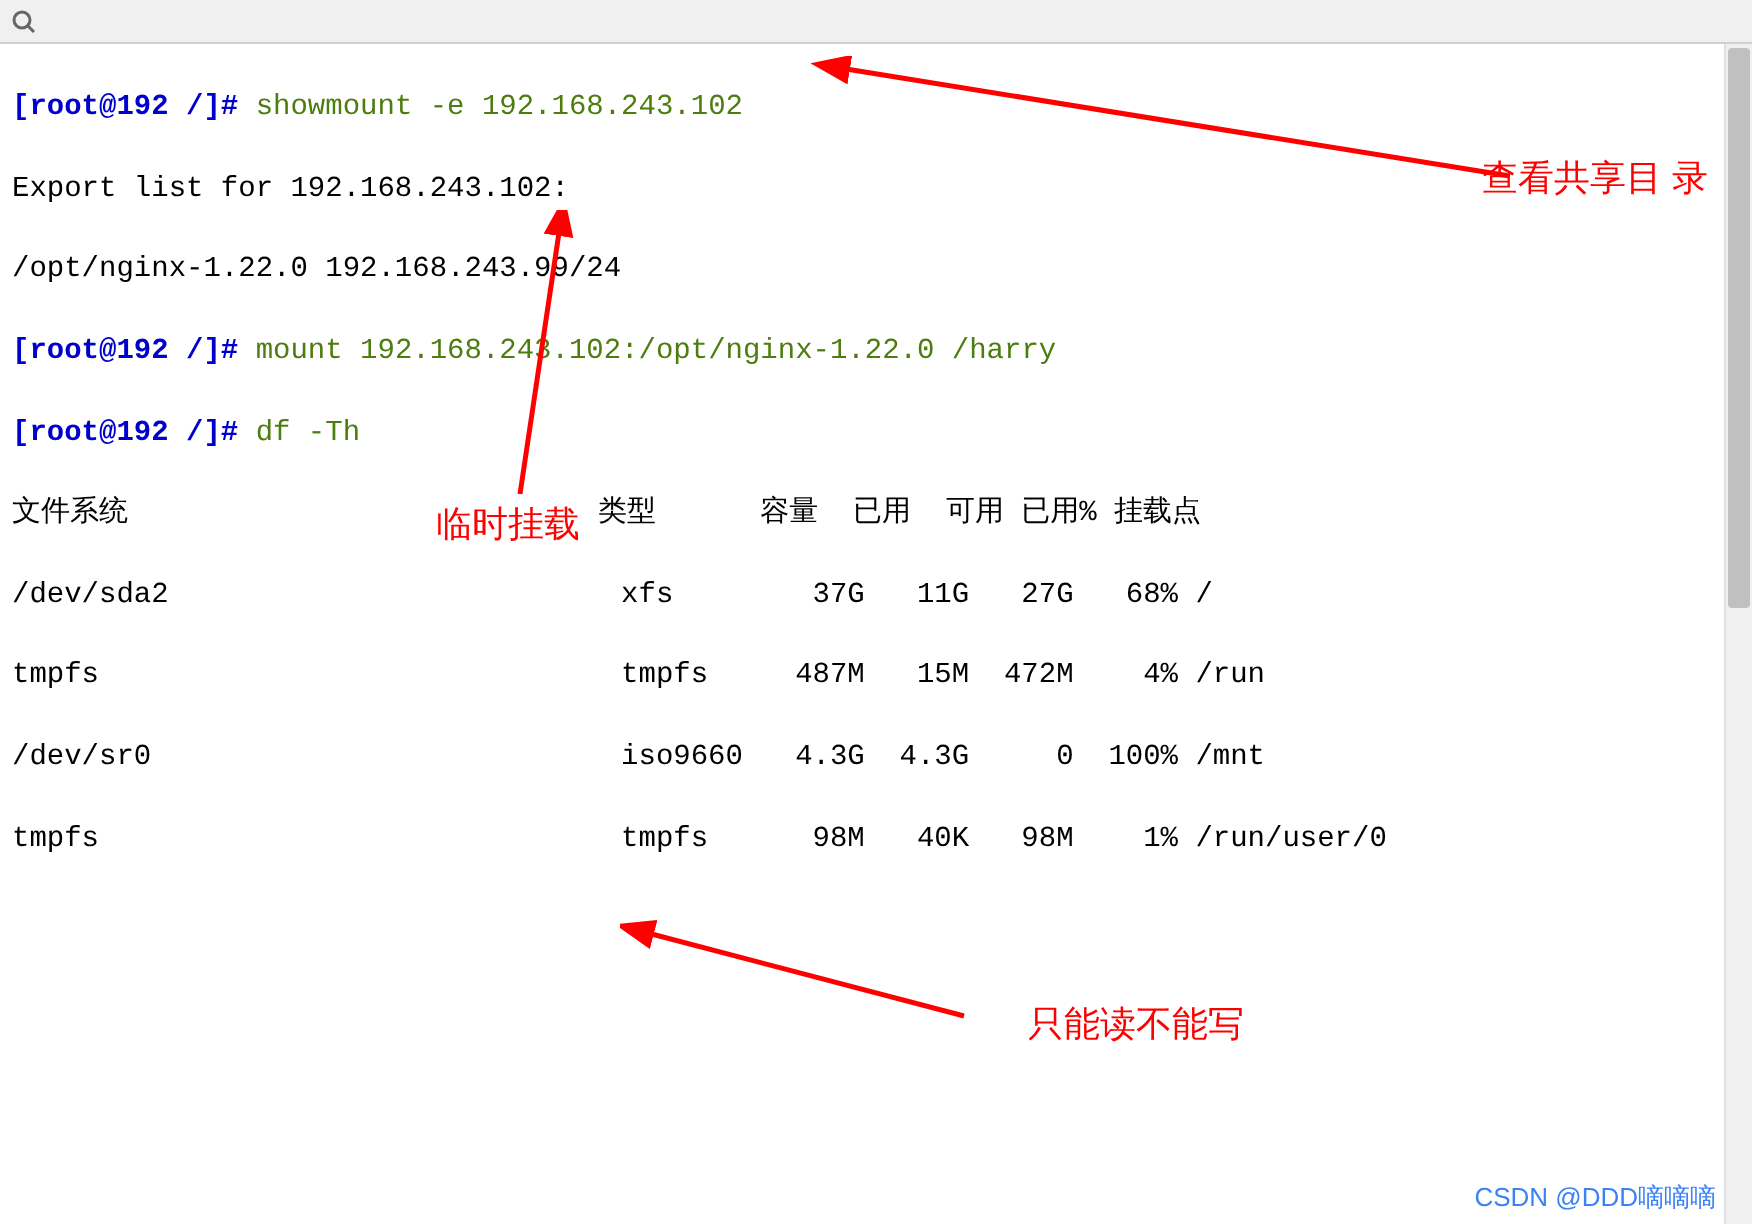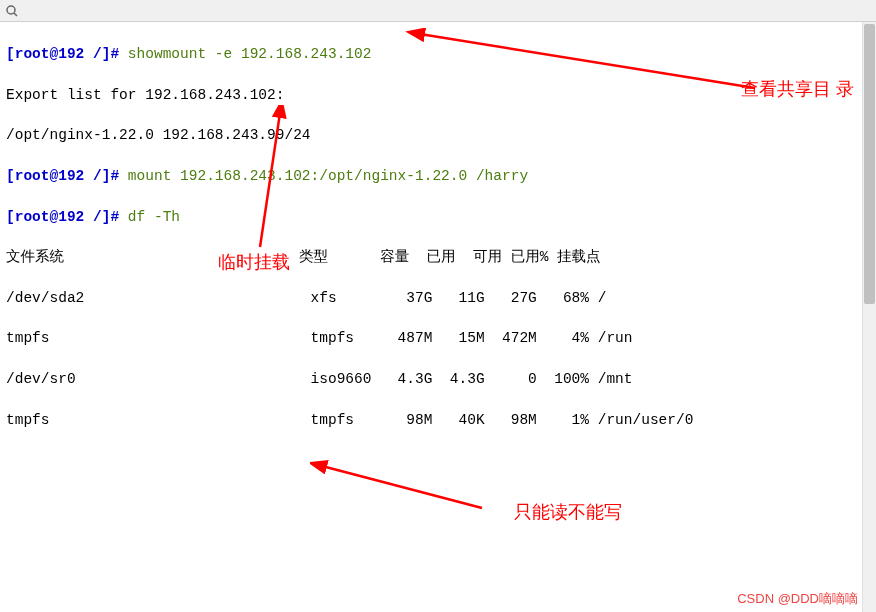--- a/index.html
+++ b/index.html
@@ -66,21 +66,21 @@
       right: 1px;
       height: 280px;
       background: #c0c0c0;
       border-radius: 2px;
     }
     .line { min-height: 20px; }
     .watermark {
       position: absolute;
       bottom: 4px;
       right: 18px;
-      color: #ef4444;
+      color: #3b82f6;
       font-family: sans-serif;
       font-size: 13px;
     }
   </style>
 </head>
 <body>
 
 <div class="toolbar">
   <span class="toolbar-icon">
     <svg width="14" height="14" viewBox="0 0 14 14">

